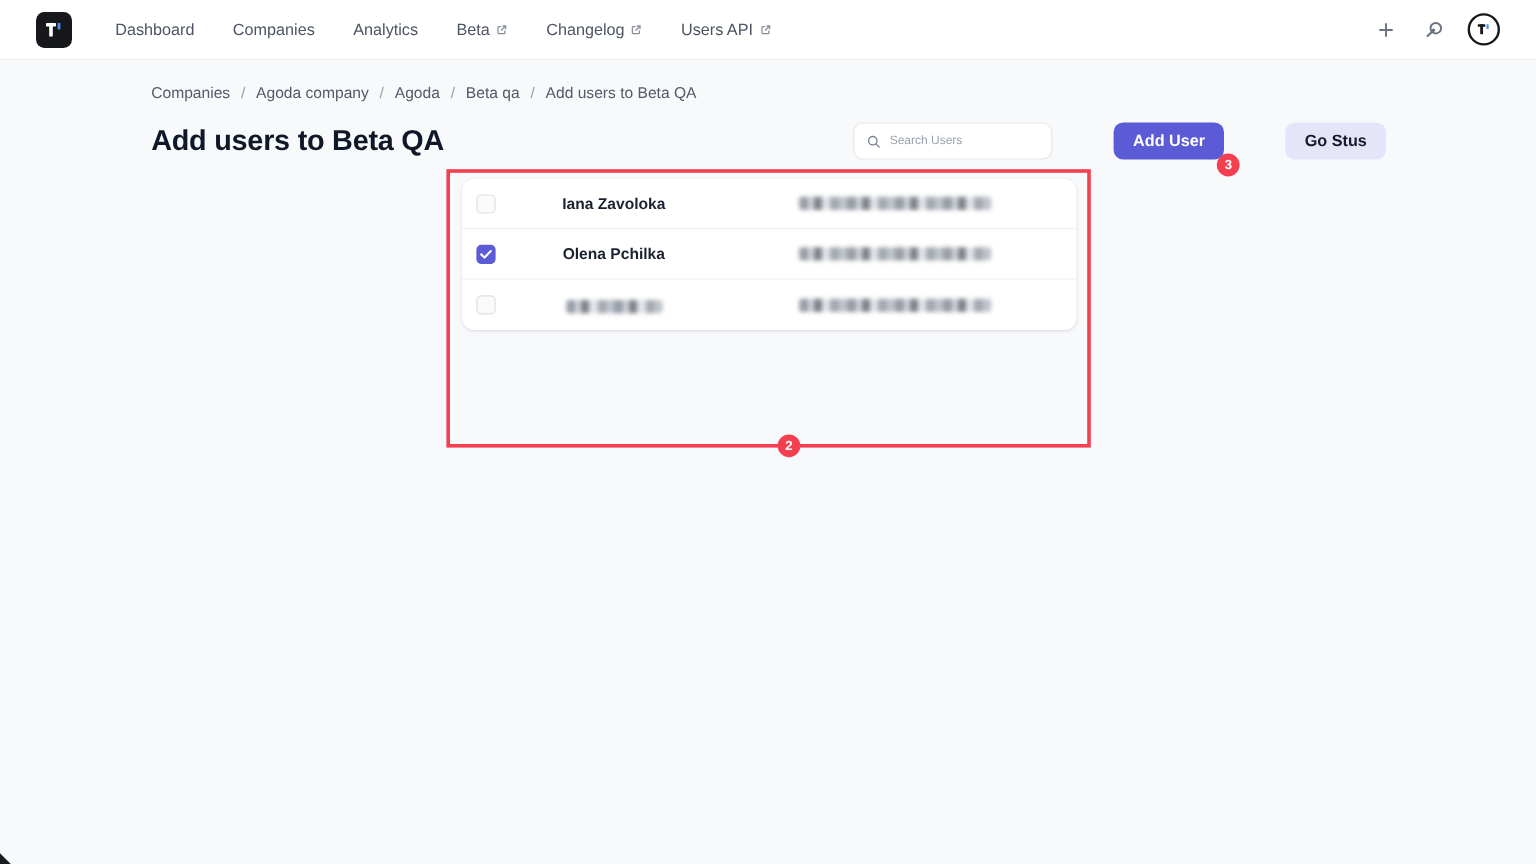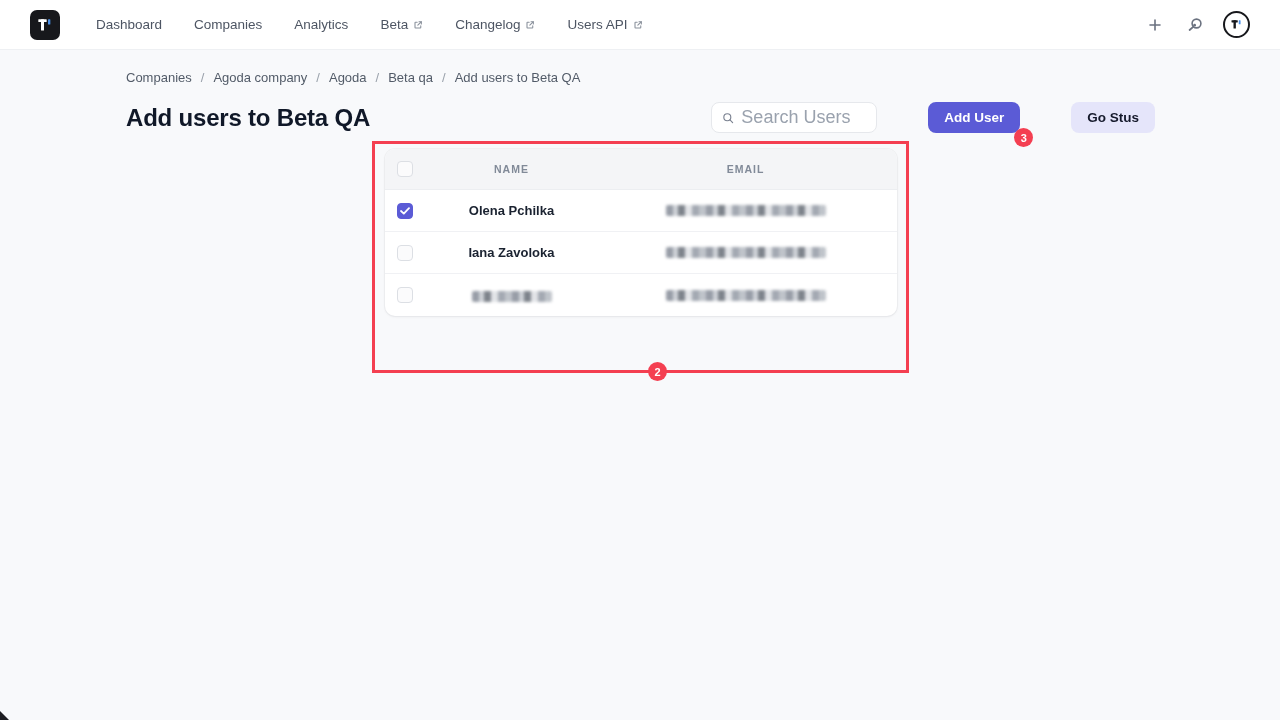--- a/index.html
+++ b/index.html
@@ -50,21 +50,21 @@
 
   .page-header{ margin-top:17px; display:flex; align-items:center; }
   .page-title{ font-size:24px; font-weight:800; color:#101828; letter-spacing:-0.2px; }
   .toolbar{ margin-left:auto; display:flex; align-items:center; gap:9px; }
 
   .search-box{
     width:166px; height:31px; background:#fff; border:1px solid #e6e8ec; border-radius:8px;
     display:flex; align-items:center; padding:0 10px; gap:7px;
   }
   .search-box input{
-    border:none; outline:none; width:100%; font-size:18px; background:transparent;
+    border:none; outline:none; width:100%; font-size:10px; background:transparent;
     font-family:"Liberation Sans", sans-serif; color:#000000;
   }
   .search-box input::placeholder{ color:#9aa2ae; }
 
   .btn{ height:31px; border:none; border-radius:8px; font-size:13.5px; font-weight:600;
         font-family:"Liberation Sans", sans-serif; cursor:pointer; padding:0 16px;margin-left:42px; }
   .btn-primary{ background:var(--accent); color:#fff; position:relative; }
   .btn-secondary{ background:#e5e5fa; color:#15192b; }
 
   
@@ -236,62 +236,53 @@
         <span>Add User</span>
         <span class="ann-badge badge-btn">3</span>
       </button>
 
       <button class="btn btn-secondary">Go Stus</button>
     </div>
   </div>
 
   <div class="table-zone">
     <div class="table-card">
-      <div class="t-row t-head">
+      <div class="t-body">
+      <div class="t-row">
         <div class="cell-check">
           <span class="checkbox">
             
           </span>
         </div>
-        <div class="col-label">NAME</div>
-        <div class="col-label">EMAIL</div>
-      </div>
-      <div class="t-body">
+        <div class="cell-name">Iana Zavoloka</div>
+        <div class="cell-email">
+              <span class="redacted r-email"></span>
+            </div>
+      </div>
+
       <div class="t-row">
         <div class="cell-check">
           <span class="checkbox checked">
             <svg width="10" height="8" viewBox="0 0 10 8" fill="none">
               <path d="M1 4 L3.8 6.6 L9 1.2" stroke="#fff" stroke-width="1.8" stroke-linecap="round" stroke-linejoin="round"></path>
             </svg>
           </span>
         </div>
         <div class="cell-name">Olena Pchilka</div>
         <div class="cell-email">
               <span class="redacted r-email"></span>
             </div>
       </div>
 
       <div class="t-row">
         <div class="cell-check">
           <span class="checkbox">
             
           </span>
         </div>
-        <div class="cell-name">Iana Zavoloka</div>
-        <div class="cell-email">
-              <span class="redacted r-email"></span>
-            </div>
-      </div>
-
-      <div class="t-row">
-        <div class="cell-check">
-          <span class="checkbox">
-            
-          </span>
-        </div>
         <div class="cell-name"><span class="redacted r-name"></span></div>
         <div class="cell-email">
               <span class="redacted r-email"></span>
             </div>
       </div>
 
     </div>
     </div>
 
     <div class="annotation-rect"></div>

